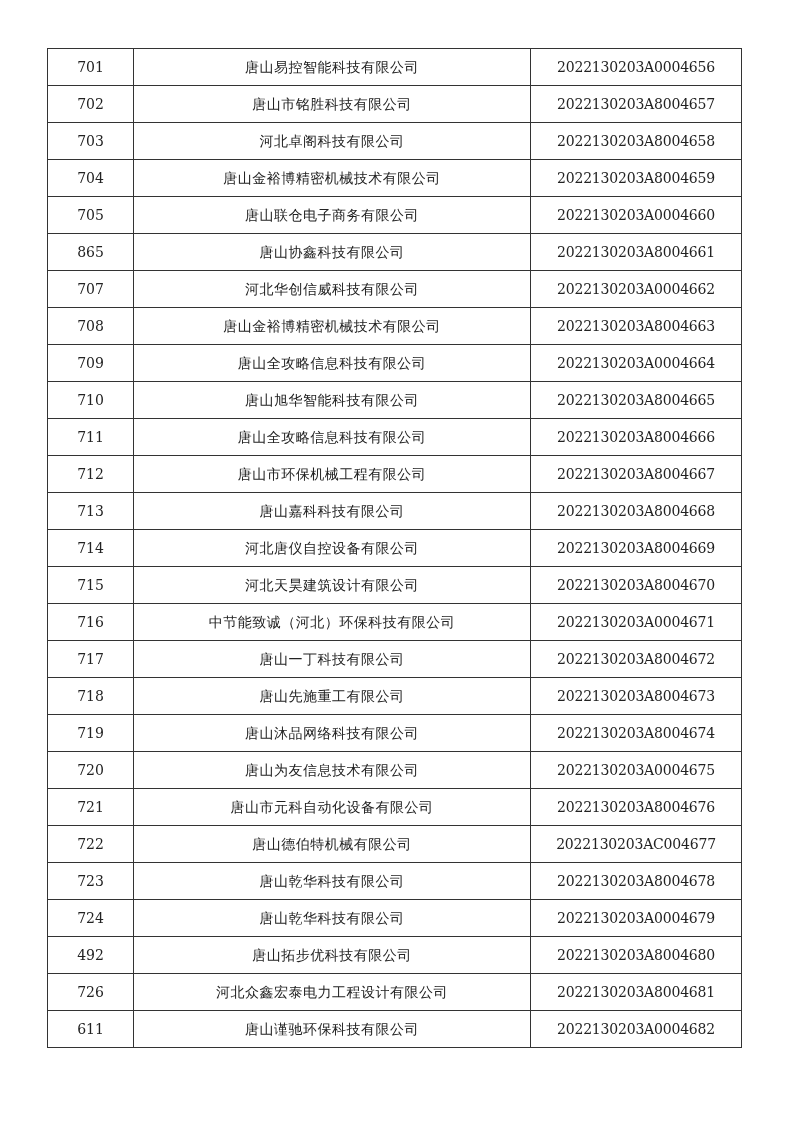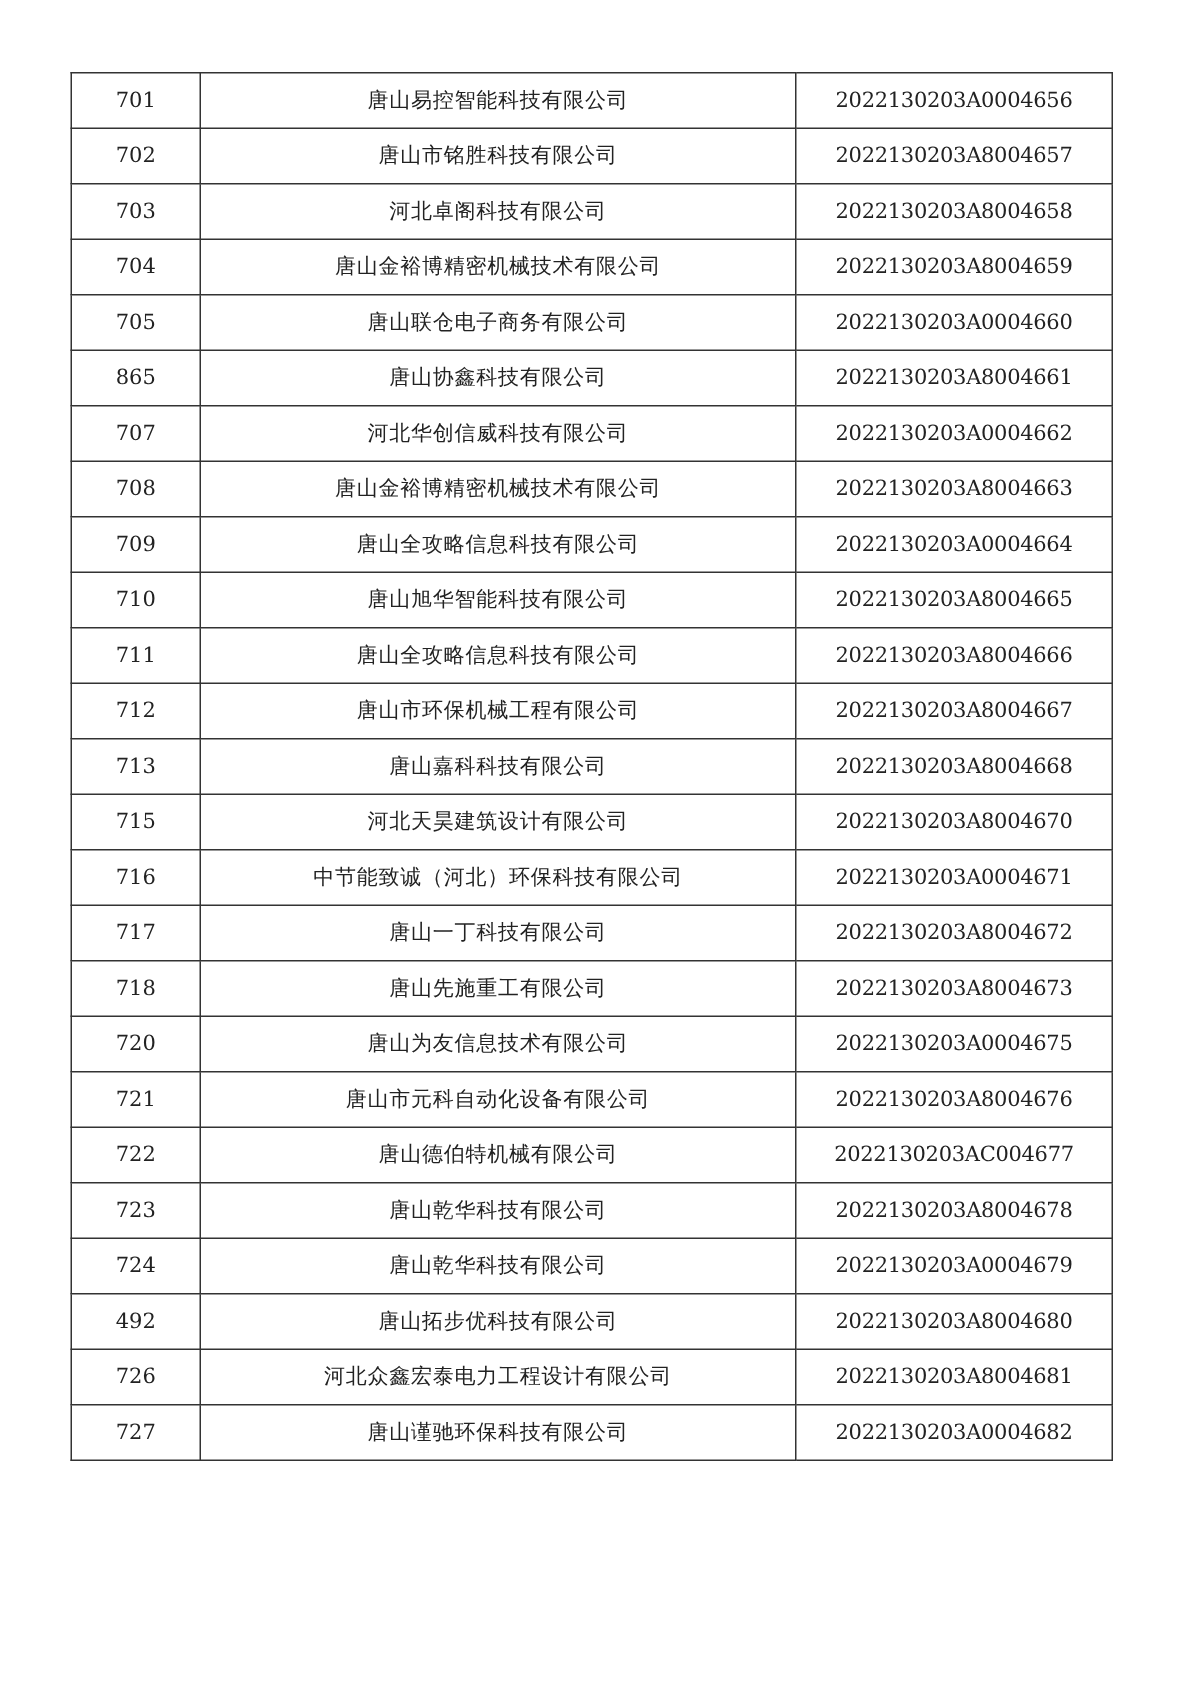--- a/index.html
+++ b/index.html
@@ -93,38 +93,48 @@
     <td class="no">712</td>
     <td class="name">唐山市环保机械工程有限公司</td>
     <td class="code">2022130203A8004667</td>
   </tr>
         <tr>
     <td class="no">713</td>
     <td class="name">唐山嘉科科技有限公司</td>
     <td class="code">2022130203A8004668</td>
   </tr>
         <tr>
+    <td class="no">714</td>
+    <td class="name">河北唐仪自控设备有限公司</td>
+    <td class="code">2022130203A8004669</td>
+  </tr>
+        <tr>
     <td class="no">715</td>
     <td class="name">河北天昊建筑设计有限公司</td>
     <td class="code">2022130203A8004670</td>
   </tr>
         <tr>
     <td class="no">716</td>
     <td class="name">中节能致诚（河北）环保科技有限公司</td>
     <td class="code">2022130203A0004671</td>
   </tr>
         <tr>
     <td class="no">717</td>
     <td class="name">唐山一丁科技有限公司</td>
     <td class="code">2022130203A8004672</td>
   </tr>
         <tr>
     <td class="no">718</td>
     <td class="name">唐山先施重工有限公司</td>
     <td class="code">2022130203A8004673</td>
+  </tr>
+        <tr>
+    <td class="no">719</td>
+    <td class="name">唐山沐品网络科技有限公司</td>
+    <td class="code">2022130203A8004674</td>
   </tr>
         <tr>
     <td class="no">720</td>
     <td class="name">唐山为友信息技术有限公司</td>
     <td class="code">2022130203A0004675</td>
   </tr>
         <tr>
     <td class="no">721</td>
     <td class="name">唐山市元科自动化设备有限公司</td>
     <td class="code">2022130203A8004676</td>
@@ -148,19 +158,19 @@
     <td class="no">492</td>
     <td class="name">唐山拓步优科技有限公司</td>
     <td class="code">2022130203A8004680</td>
   </tr>
         <tr>
     <td class="no">726</td>
     <td class="name">河北众鑫宏泰电力工程设计有限公司</td>
     <td class="code">2022130203A8004681</td>
   </tr>
         <tr>
-    <td class="no">727</td>
+    <td class="no">611</td>
     <td class="name">唐山谨驰环保科技有限公司</td>
     <td class="code">2022130203A0004682</td>
   </tr>
       </tbody>
   </table>
 </div>
 
 </body></html>

